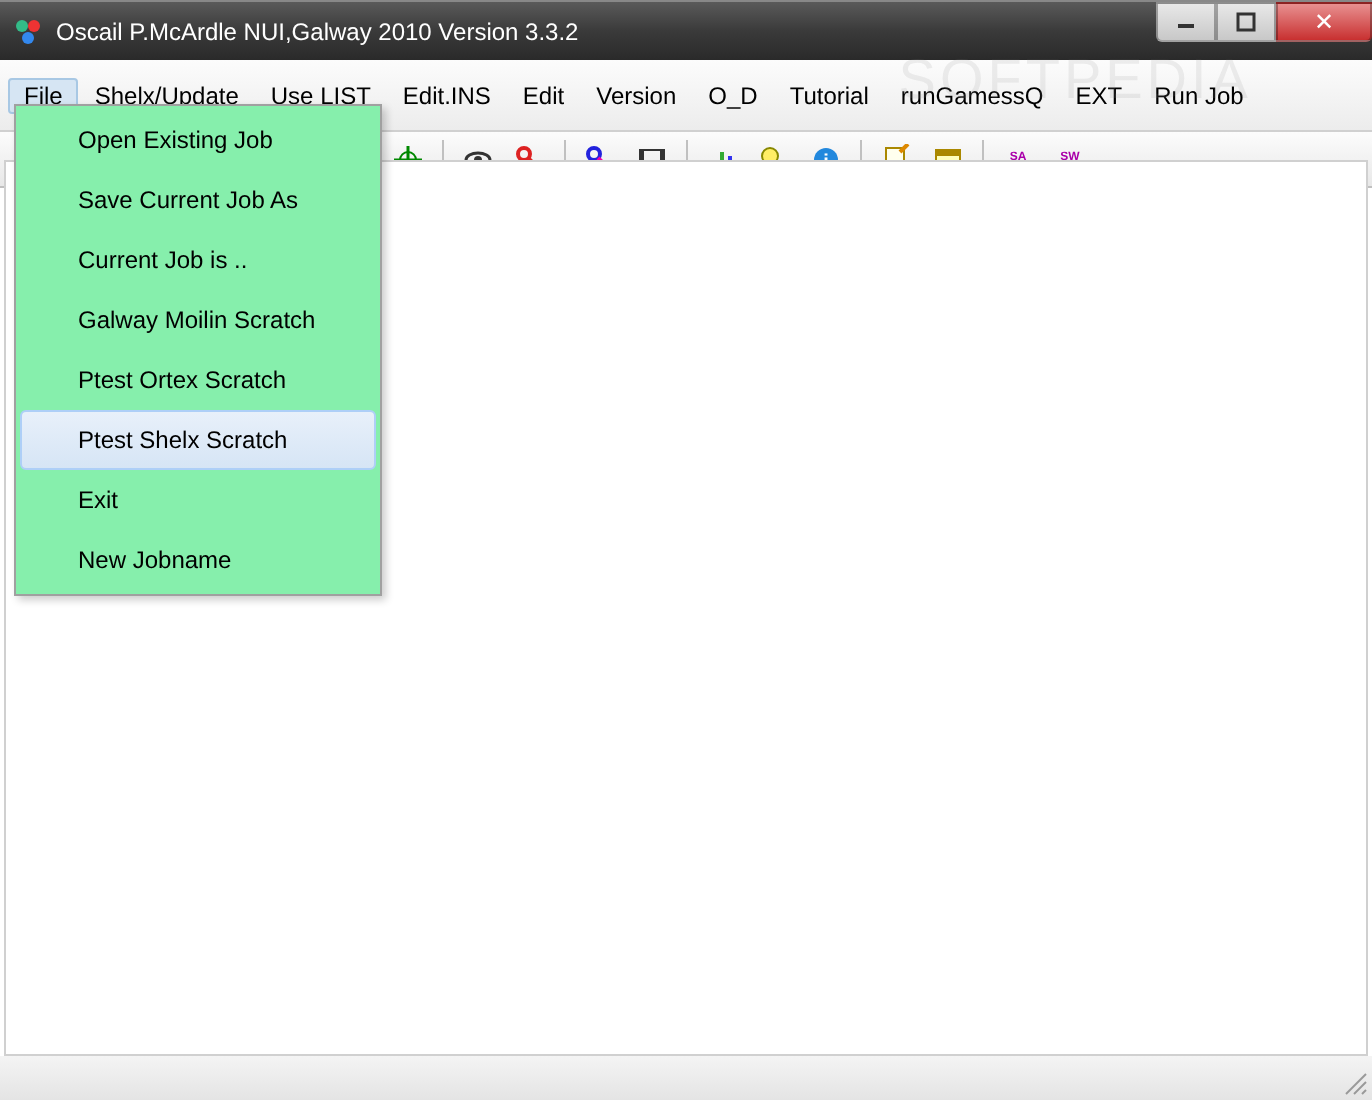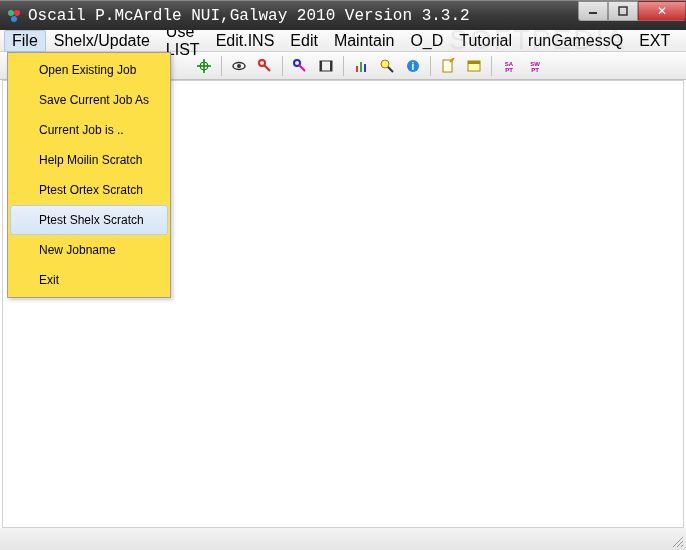--- a/index.html
+++ b/index.html
@@ -8,21 +8,21 @@
 .titlebar {
   height: 30px;
   background: linear-gradient(to bottom, #5a5a5a 0%, #3a3a3a 50%, #2a2a2a 100%);
   display: flex;
   align-items: center;
   padding-left: 6px;
   position: relative;
   border-top: 1px solid #888;
 }
 .titlebar .app-icon { width: 16px; height: 16px; margin-right: 6px; display: inline-flex; }
-.titlebar .title { color: #fff; font-size: 16px; font-weight: normal; font-family: Liberation Mono, monospace; }
+.titlebar .title { color: #fff; font-size: 12px; font-weight: normal; }
 .window-controls { position: absolute; right: 0; top: 0; display: flex; height: 20px; }
 .win-btn { width: 30px; height: 20px; border: 1px solid rgba(0,0,0,0.3); display: flex; align-items: center; justify-content: center; font-size: 10px; cursor: pointer; }
 .win-min { background: linear-gradient(to bottom, #e8e8e8, #c8c8c8); border-radius: 0 0 0 3px; }
 .win-max { background: linear-gradient(to bottom, #e8e8e8, #c8c8c8); }
 .win-close { background: linear-gradient(to bottom, #e89090, #c83030); color: #fff; width: 48px; border-radius: 0 0 3px 0; font-size: 12px; }
 
 .watermark {
   position: absolute;
   right: 60px;
   top: 24px;
@@ -38,27 +38,27 @@
   right: 100px;
   top: 64px;
   font-size: 10px;
   color: rgba(150,150,150,0.25);
   pointer-events: none;
   z-index: 0;
   margin-top: 24px;
 }
 
 .menubar {
-  height: 22px;
+  height: 36px;
   background: linear-gradient(to bottom, #fcfcfc, #ececec);
   display: flex;
   align-items: center;
   padding: 0 4px;
   border-bottom: 1px solid #d0d0d0;
-  font-size: 16px;
+  font-size: 12px;
 }
 .menu-item { padding: 2px 8px; cursor: pointer; }
 .menu-item.open { background: #d6e5f3; border: 1px solid #a8c8e4; padding: 1px 7px; border-radius: 2px; }
 
 .toolbar {
   height: 28px;
   background: linear-gradient(to bottom, #fcfcfc, #e8e8e8);
   border-bottom: 1px solid #c0c0c0;
   display: flex;
   align-items: center;
@@ -75,22 +75,22 @@
   cursor: pointer;
   font-size: 12px;
 }
 .tool-sep { width: 1px; height: 20px; background: #c0c0c0; margin: 0 3px; }
 .tool-spacer { width: 186px; }
 
 .dropdown {
   position: absolute;
   left: 7px;
   top: 52px;
-  width: 164px;
-  background: #fde047;
+  width: 184px;
+  background: #86efac;
   border: 1px solid #a0a0a0;
   box-shadow: 2px 2px 4px rgba(0,0,0,0.2);
   z-index: 10;
   padding: 2px;
 }
 .dropdown-item {
   padding: 7px 14px 7px 28px;
   font-size: 12px;
   cursor: pointer;
   border: 1px solid transparent;
@@ -154,21 +154,21 @@
 
 <div class="watermark">SOFTPEDIA</div>
 <div class="watermark-small">www.softpedia.com</div>
 
 <div class="menubar">
   <span class="menu-item open">File</span>
   <span class="menu-item">Shelx/Update</span>
   <span class="menu-item">Use LIST</span>
   <span class="menu-item">Edit.INS</span>
   <span class="menu-item">Edit</span>
-  <span class="menu-item">Maintain</span>
+  <span class="menu-item">Version</span>
   <span class="menu-item">O_D</span>
   <span class="menu-item">Tutorial</span>
   <span class="menu-item">runGamessQ</span>
   <span class="menu-item">EXT</span>
   <span class="menu-item">Run Job</span>
 </div>
 
 <div class="toolbar">
   <div class="tool-spacer"></div>
   <div class="tool-btn">
@@ -250,25 +250,25 @@
         <text x="8" y="8" text-anchor="middle" fill="#a0a" font-size="6" font-weight="bold">SW</text>
         <text x="8" y="14" text-anchor="middle" fill="#a0a" font-size="6" font-weight="bold">PT</text>
       </svg>
     </div>
 </div>
 
 <div class="dropdown">
   <div class="dropdown-item">Open Existing Job</div>
   <div class="dropdown-item">Save Current Job As</div>
   <div class="dropdown-item">Current Job is ..</div>
-  <div class="dropdown-item">Help Moilin Scratch</div>
+  <div class="dropdown-item">Galway Moilin Scratch</div>
   <div class="dropdown-item">Ptest Ortex Scratch</div>
   <div class="dropdown-item hover">Ptest Shelx Scratch</div>
+  <div class="dropdown-item">Exit</div>
   <div class="dropdown-item">New Jobname</div>
-  <div class="dropdown-item">Exit</div>
 </div>
 
 <div class="content"></div>
 
 <div class="statusbar-area">
   <div class="resize-grip">
     <svg width="14" height="14">
         <line x1="3" y1="13" x2="13" y2="3" stroke="#999"></line>
         <line x1="7" y1="13" x2="13" y2="7" stroke="#999"></line>
         <line x1="11" y1="13" x2="13" y2="11" stroke="#999"></line>

